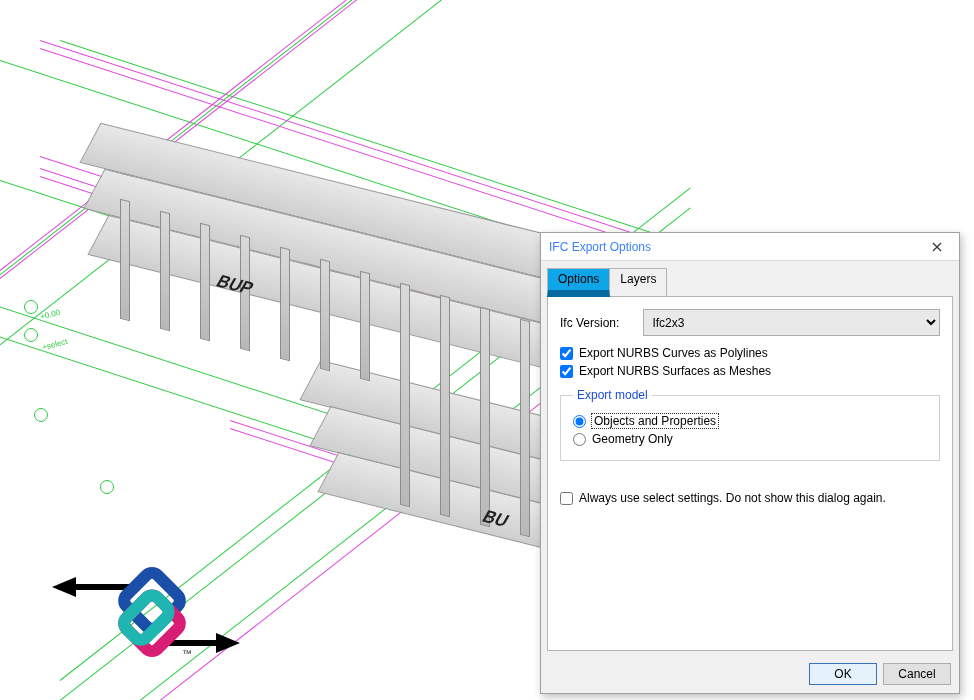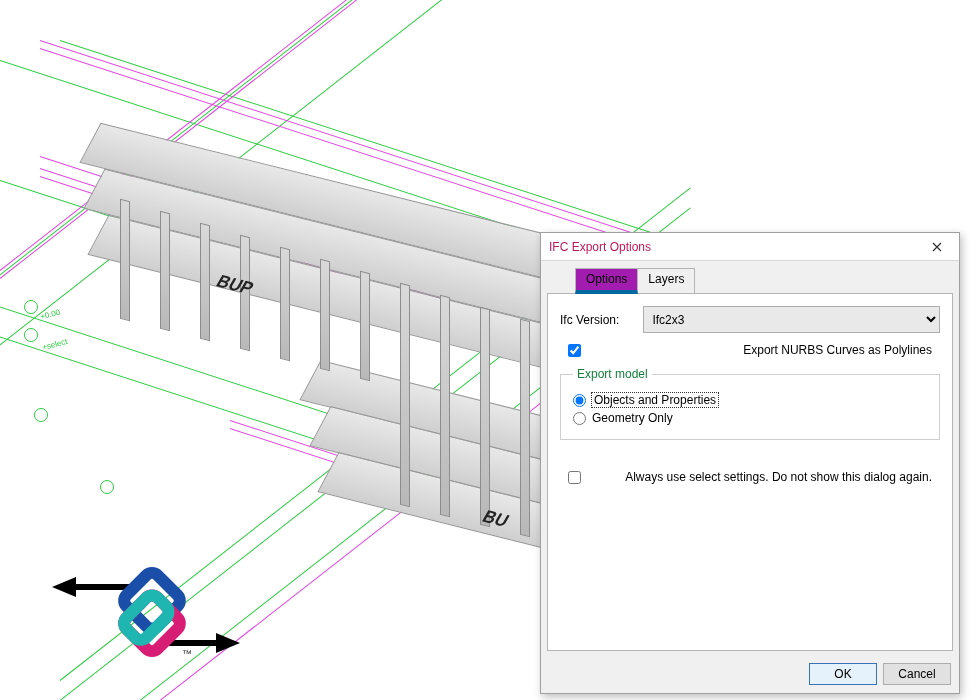--- a/index.html
+++ b/index.html
@@ -78,21 +78,21 @@
     flex-direction: column;
   }
   .titlebar {
     height: 28px;
     background: #ffffff;
     border-bottom: 1px solid #d9d9d9;
     display: flex;
     align-items: center;
     padding: 0 6px 0 8px;
     font-size: 12px;
-    color: #be185d;
+    color: #3b82f6;
   }
   .titlebar .spacer { flex: 1; }
   .close-btn {
     width: 32px; height: 22px;
     display: flex; align-items: center; justify-content: center;
     color: #333;
     cursor: pointer;
   }
 
   .tabstrip {
@@ -104,24 +104,23 @@
   .tab {
     padding: 3px 10px 4px 10px;
     border: 1px solid #b5b5b5;
     background: #f0f0f0;
     margin-right: -1px;
     cursor: pointer;
     position: relative;
     top: 1px;
   }
   .tab.active {
-    background: #a21caf;
-    border-bottom: 4px solid #0369a1;
+    background: #0ea5e9;
+    border-bottom: 7px solid #0369a1;
     z-index: 2;
-    margin-left: 28px;
   }
   .tabcontent {
     flex: 1;
     margin: 0 6px 6px 6px;
     background: #ffffff;
     border: 1px solid #b5b5b5;
     padding: 12px 12px 8px 12px;
     position: relative;
   }
 
@@ -130,34 +129,34 @@
   select.drop {
     flex: 1;
     height: 27px;
     border: 1px solid #adadad;
     background: #e9e9e9;
     font-family: inherit;
     font-size: 12px;
     padding: 0 4px;
   }
 
-  .chk-row { display: flex; align-items: center; margin: 4px 8px; justify-content: space-between; }
+  .chk-row { display: flex; align-items: center; gap: 6px; margin: 4px 0; }
   input[type=checkbox], input[type=radio] {
     width: 13px; height: 13px; margin: 0;
   }
 
   fieldset.group {
     border: 1px solid #cfcfcf;
     margin: 10px 0 14px 0;
     padding: 8px 12px 10px 12px;
   }
   fieldset.group legend {
     font-size: 12px;
     padding: 0 4px;
-    color: #15803d;
+    color: #1d4ed8;
   }
   .radio-row { display:flex; align-items:flex-end; gap:6px; margin:4px 0; }
   .radio-focus { outline: 1px dotted #333; padding: 0 2px; }
 
   .footer {
     display: flex;
     justify-content: flex-end;
     gap: 6px;
     padding: 6px 8px 8px 0;
   }
@@ -269,20 +268,24 @@
       <span class="lbl">Ifc Version:</span>
       <select class="drop">
         <option>Ifc2x3</option>
       </select>
     </div>
 
     <div class="chk-row">
       <input type="checkbox" checked="" style="">
       <span>Export NURBS Curves as Polylines</span>
     </div>
+    <div class="chk-row">
+      <input type="checkbox" checked="" style="">
+      <span>Export NURBS Surfaces as Meshes</span>
+    </div>
 
     <fieldset class="group">
       <legend>Export model</legend>
       <div class="radio-row">
         <input type="radio" name="exp" checked="" style="">
         <span class="radio-focus">Objects and Properties</span>
       </div>
       <div class="radio-row">
         <input type="radio" name="exp" style="">
         <span>Geometry Only</span>

